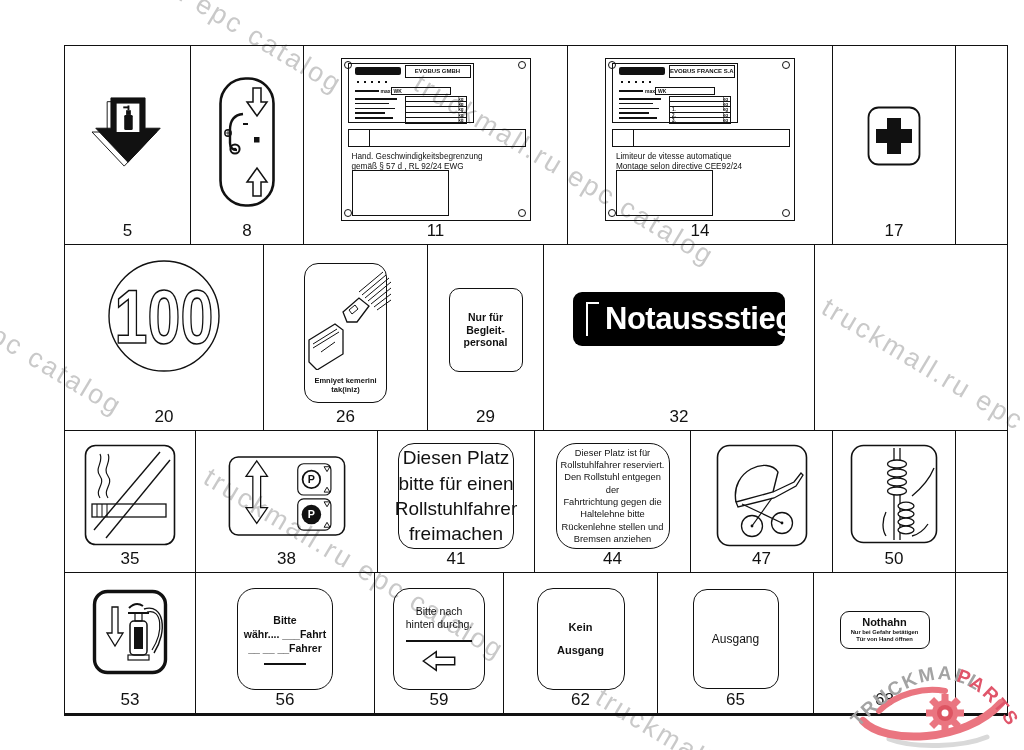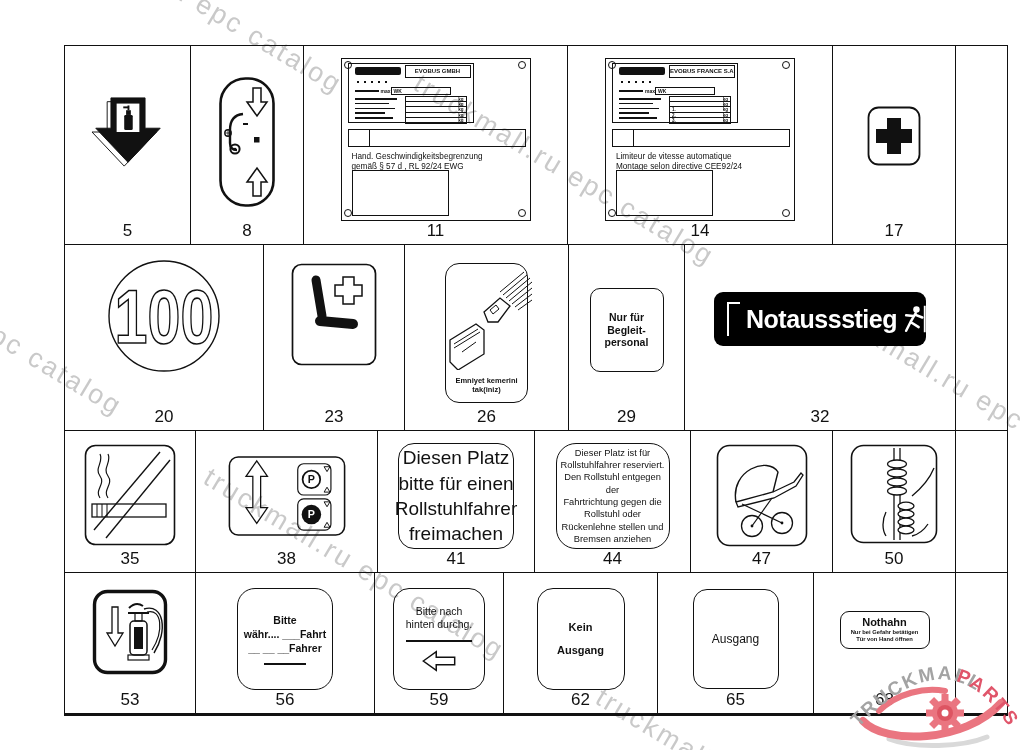--- a/index.html
+++ b/index.html
@@ -41,21 +41,21 @@
   .pmid{position:absolute;left:6px;top:70px;width:178px;height:18px;border:1.2px solid #111;
         box-sizing:border-box;display:flex;}
   .pmid .sq{width:20px;border-right:1.2px solid #111;}
   .ptext{position:absolute;left:10px;top:93px;font-size:8.2px;line-height:1.18;white-space:nowrap;}
   .pbrect{position:absolute;left:10px;top:111px;width:97px;height:46px;border:1.2px solid #111;box-sizing:border-box;}
   
   .exit-sign{position:relative;width:212px;height:54px;background:#000;border-radius:9px;
              display:flex;align-items:center;}
   .exit-sign .frame-v{position:absolute;left:13px;top:10px;width:2px;height:34px;background:#fff;}
   .exit-sign .frame-h{position:absolute;left:13px;top:10px;width:13px;height:2px;background:#fff;}
-  .exit-sign .txt{color:#fff;font-weight:bold;font-size:25px;letter-spacing:-0.5px;margin-left:32px;}
+  .exit-sign .txt{color:#fff;font-weight:bold;font-size:31px;letter-spacing:-0.5px;margin-left:32px;}
   .lg-gray{fill:#a3a3a3;}
   .lg-red{fill:#e0556a;}
 </style>
 </head>
 <body>
 
 <div class="stage">
 
   <div class="wm" style="left:52px;top:-104px">truckmall.ru epc catalog</div>
   <div class="wm" style="left:424px;top:68px">truckmall.ru epc catalog</div>
@@ -238,29 +238,20 @@
     <div class="row" style="height:186px">
 
       <div class="cell" style="width:199px;padding-top:13px">
         <svg width="116" height="116" viewBox="0 0 116 116">
           <circle cx="58" cy="58" r="55" fill="none" stroke="#111" stroke-width="1.4"></circle>
           <text x="0" y="0" font-size="74" font-weight="bold" font-family="Liberation Sans, sans-serif" fill="none" stroke="#111" stroke-width="1.6" text-anchor="middle" transform="translate(58,85) scale(0.80,1.02)">100</text>
         </svg>
         <div class="num">20</div>
       </div>
 
-      <div class="cell" style="width:141px;padding-top:18px">
-        <svg width="86" height="103" viewBox="0 0 86 103">
-          <rect x="1.5" y="1.5" width="83" height="100" rx="9" fill="none" stroke="#111" stroke-width="1.7"></rect>
-          <line x1="25" y1="17" x2="31" y2="53" stroke="#111" stroke-width="9" stroke-linecap="round"></line>
-          <line x1="29" y1="58" x2="62" y2="61" stroke="#111" stroke-width="10" stroke-linecap="round"></line>
-          <path d="M 52,14 h 11 v 8 h 8 v 11 h -8 v 8 h -11 v -8 h -8 v -11 h 8 z" fill="none" stroke="#111" stroke-width="1.5"></path>
-        </svg>
-        <div class="num">23</div>
-      </div>
 
       <div class="cell" style="width:164px;padding-top:18px">
         <div class="sign" style="width:83px;height:140px;border-radius:14px;justify-content:flex-start">
           <svg width="90" height="106" viewBox="0 0 90 106">
             <line x1="58" y1="28" x2="82" y2="8" stroke="#111" stroke-width="1"></line>
             <line x1="61" y1="31" x2="85" y2="11" stroke="#111" stroke-width="1"></line>
             <line x1="64" y1="34" x2="88" y2="14" stroke="#111" stroke-width="1"></line>
             <line x1="67" y1="37" x2="90" y2="18" stroke="#111" stroke-width="1"></line>
             <line x1="70" y1="40" x2="90" y2="24" stroke="#111" stroke-width="1"></line>
             <line x1="73" y1="43" x2="90" y2="30" stroke="#111" stroke-width="1"></line>
@@ -352,21 +343,21 @@
         <div class="num">41</div>
       </div>
 
       <div class="cell" style="width:156px;padding-top:12px">
         <div class="sign" style="width:114px;height:106px;border-radius:20px">
           <div style="font-size:9.3px;line-height:1.32">
             <div>Dieser Platz ist für</div>
             <div>Rollstuhlfahrer reserviert.</div>
             <div>Den Rollstuhl entgegen der</div>
             <div>Fahrtrichtung gegen die</div>
-            <div>Rollstuhl oder</div>
+            <div>Haltelehne bitte</div>
             <div>Rückenlehne stellen und</div>
             <div>Bremsen anziehen</div>
           </div>
         </div>
         <div class="num">44</div>
       </div>
 
       <div class="cell" style="width:142px;padding-top:13px">
         <svg width="92" height="103" viewBox="0 0 92 103">
           <rect x="1.5" y="1.5" width="89" height="100" rx="12" fill="none" stroke="#111" stroke-width="1.6"></rect>

